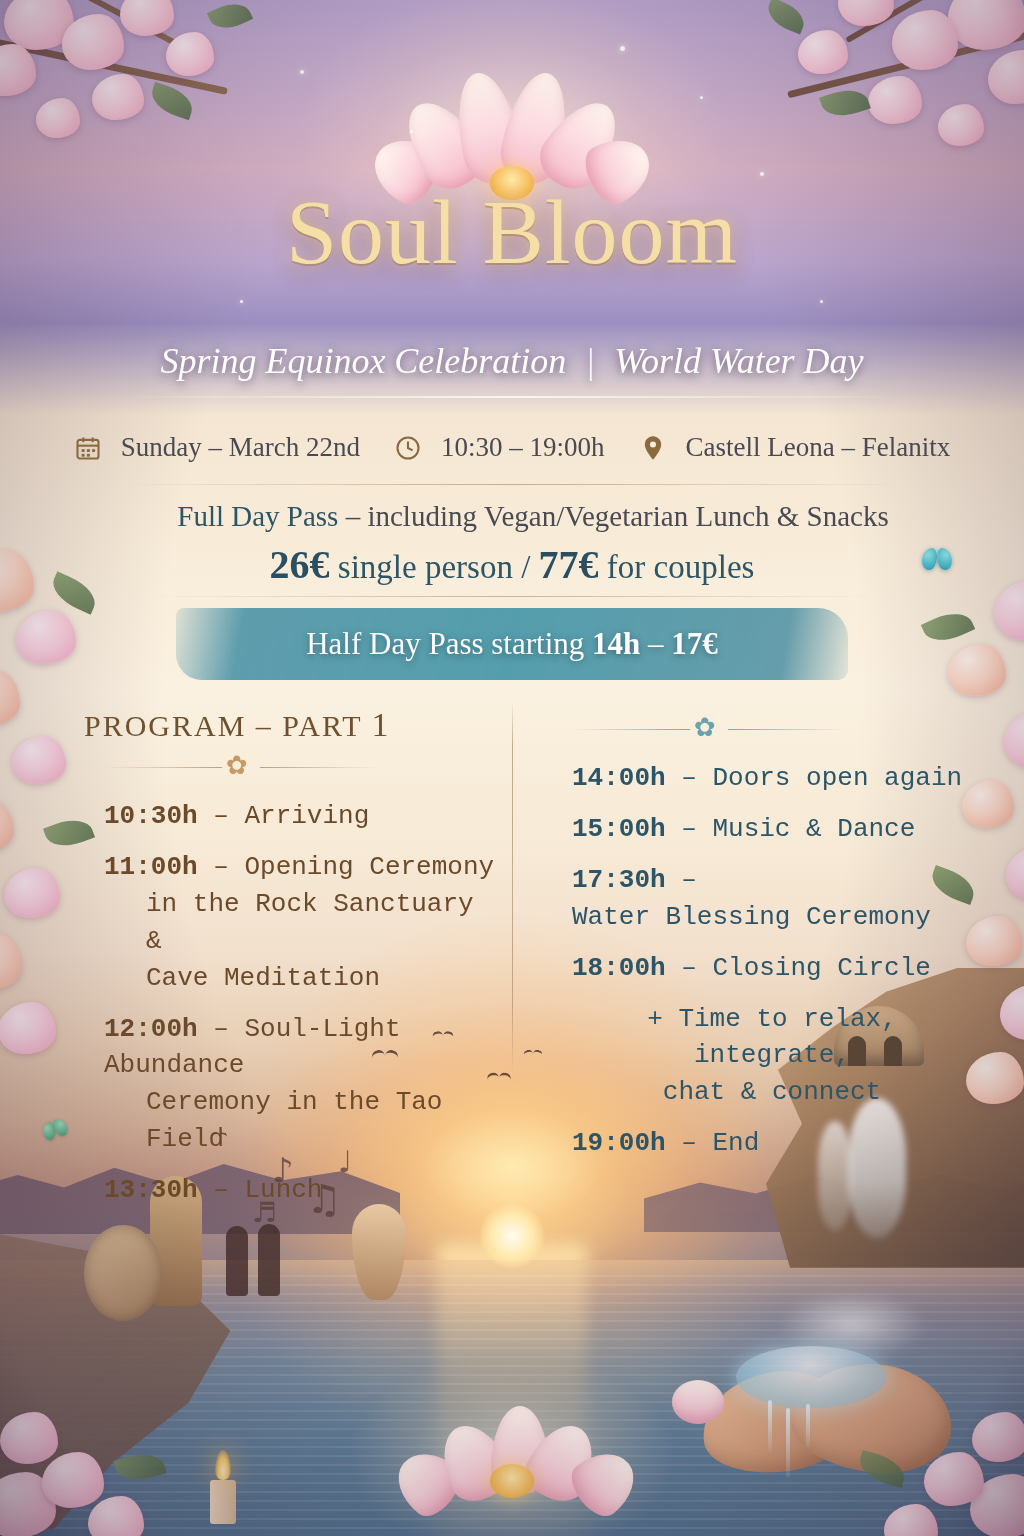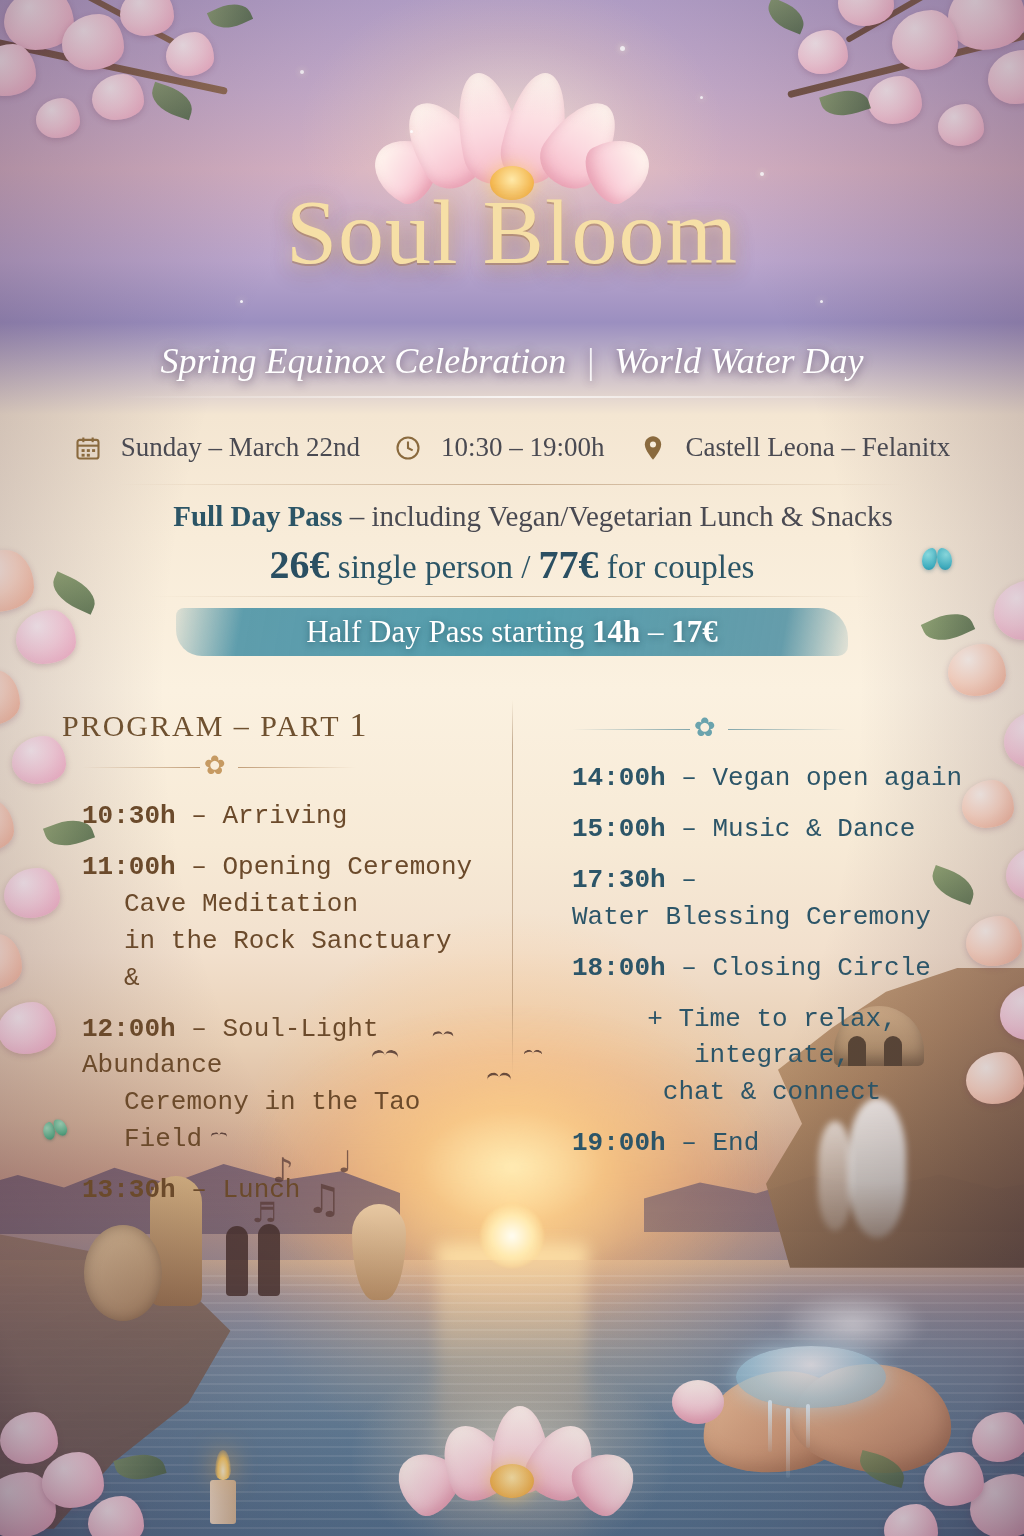--- a/index.html
+++ b/index.html
@@ -375,39 +375,39 @@
   .pass-block {
     position: absolute;
     top: 500px; left: 0; right: 0;
     text-align: center;
     font-family: "Liberation Serif", serif;
   }
   .pass-line1 {
     font-size: 29px;
     color: #4a4a52;
   }
-  .pass-line1 b { color: #2c5566; font-weight: 700; margin-left: 42px; }
+  .pass-line1 b { color: #2c5566; font-weight: 400; margin-left: 42px; }
   .pass-line2 {
     margin-top: 8px;
     font-size: 33px;
     color: #2c5566;
   }
   .pass-line2 .price { font-size: 40px; font-weight: 700; color: #2a4f62; }
 
   .pass-rule {
     position: absolute;
     top: 596px; left: 150px; right: 150px;
     height: 1px;
     background: linear-gradient(to right, rgba(160,120,80,0), rgba(160,120,80,0.5), rgba(160,120,80,0));
   }
 
   .halfday-wrap {
     position: absolute;
     top: 608px; left: 176px; right: 176px;
-    height: 48px;
+    height: 72px;
   }
   .halfday-brush {
     position: absolute; inset: 0;
     background: linear-gradient(100deg, rgba(72,144,160,0.15) 0%, rgba(66,142,163,0.85) 10%, rgba(70,150,168,0.92) 50%, rgba(64,136,158,0.8) 90%, rgba(70,140,160,0.12) 100%);
     border-radius: 8px 30px 10px 26px;
     filter: blur(0.4px);
   }
   .halfday-text {
     position: absolute; inset: 0;
     display: flex; align-items: center; justify-content: center;
@@ -423,21 +423,21 @@
     left: 512px; top: 700px;
     width: 1px; height: 376px;
     background: linear-gradient(to bottom, rgba(150,115,80,0), rgba(150,115,80,0.55) 12%, rgba(150,115,80,0.5) 80%, rgba(150,115,80,0));
   }
 
   .col {
     position: absolute;
     top: 706px;
     width: 420px;
   }
-  .col.left  { left: 62px; }
+  .col.left  { left: 84px; }
   .col.right { left: 552px; }
 
   .col-title {
     font-family: "Liberation Serif", serif;
     font-size: 30px;
     letter-spacing: 2px;
     font-variant: small-caps;
     text-transform: uppercase;
   }
   .col.left .col-title  { color: #6f5130; }
@@ -738,22 +738,22 @@
         <div class="sched-item">
           <span class="time">10:30h</span>
           <span>–</span>
           <span>Arriving</span>
         </div>
 
         <div class="sched-item">
           <span class="time">11:00h</span>
           <span>–</span>
           <span>Opening Ceremony</span>
+          <span class="cont">in the Rock Sanctuary &amp;</span>
           <span class="cont">Cave Meditation</span>
-          <span class="cont">in the Rock Sanctuary &amp;</span>
         </div>
 
         <div class="sched-item">
           <span class="time">12:00h</span>
           <span>–</span>
           <span>Soul-Light Abundance</span>
           <span class="cont">Ceremony in the Tao Field</span>
         </div>
 
         <div class="sched-item">
@@ -769,21 +769,21 @@
       <div class="orn">
         <div class="line l"></div>
           <div class="line r"></div>
         <div class="glyph">✿</div>
       </div>
       <div class="sched">
 
         <div class="sched-item">
           <span class="time">14:00h</span>
           <span>–</span>
-          <span>Vegan open again</span>
+          <span>Doors open again</span>
         </div>
 
         <div class="sched-item">
           <span class="time">15:00h</span>
           <span>–</span>
           <span>Music &amp; Dance</span>
         </div>
 
         <div class="sched-item">
           <span class="time">17:30h</span>

